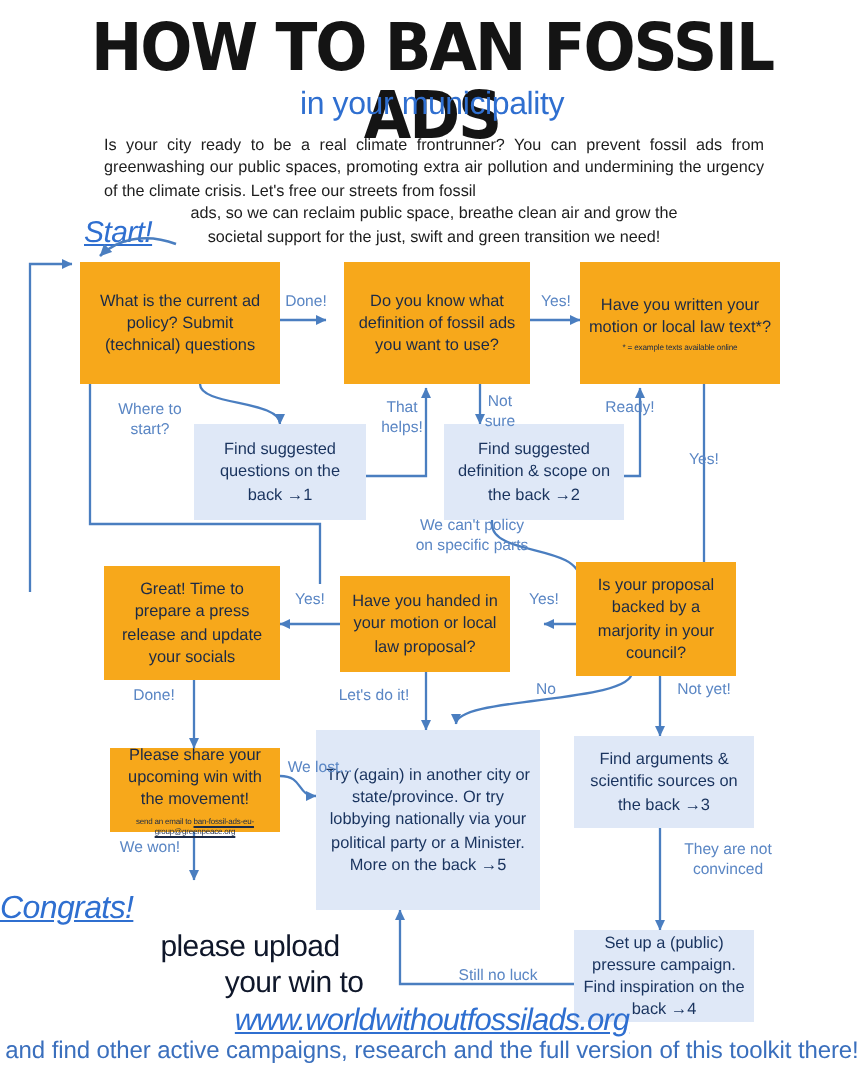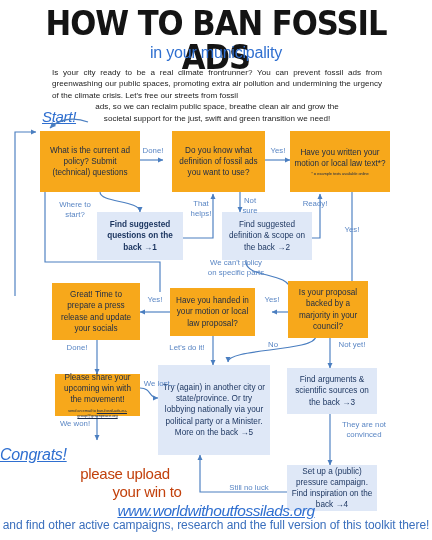--- a/index.html
+++ b/index.html
@@ -132,21 +132,21 @@
     text-decoration: underline;
     letter-spacing: -0.3px;
   }
   .upload-line {
     position: absolute;
     left: 0;
     width: 250px;
     text-align: center;
     font-size: 15px;
     line-height: 16px;
-    color: #c2410c;
+    color: #0f172a;
     letter-spacing: -0.3px;
   }
   .url {
     position: absolute;
     top: 502px;
     left: 0;
     width: 432px;
     text-align: center;
     font-size: 15.5px;
     line-height: 17px;
@@ -235,21 +235,21 @@
     <g fill="none" stroke="#4a7ec0" stroke-width="1.15">
       <path d="M45,192 L45,262 L160,262 L160,292"></path>
       <path d="M15,296 L15,540" stroke="none"></path>
     </g>
   </svg>
 
   <div class="node orange" style="left:40px; top:131px; width:100px; height:61px;">
     <span>What is the current ad policy? Submit (technical) questions</span>
   </div>
 
-  <div class="node blue" style="left:97px; top:212px; width:86px; height:48px;font-weight:bold;">
+  <div class="node blue" style="left:97px; top:212px; width:86px; height:48px;">
     <span>Find suggested questions on the back  →1</span>
   </div>
 
   <div class="node orange" style="left:172px; top:131px; width:93px; height:61px;">
     <span>Do you know what definition of fossil ads you want to use?</span>
   </div>
 
   <div class="node blue" style="left:222px; top:212px; width:90px; height:48px;">
     <span>Find suggested definition &amp; scope on the back →2</span>
   </div>

